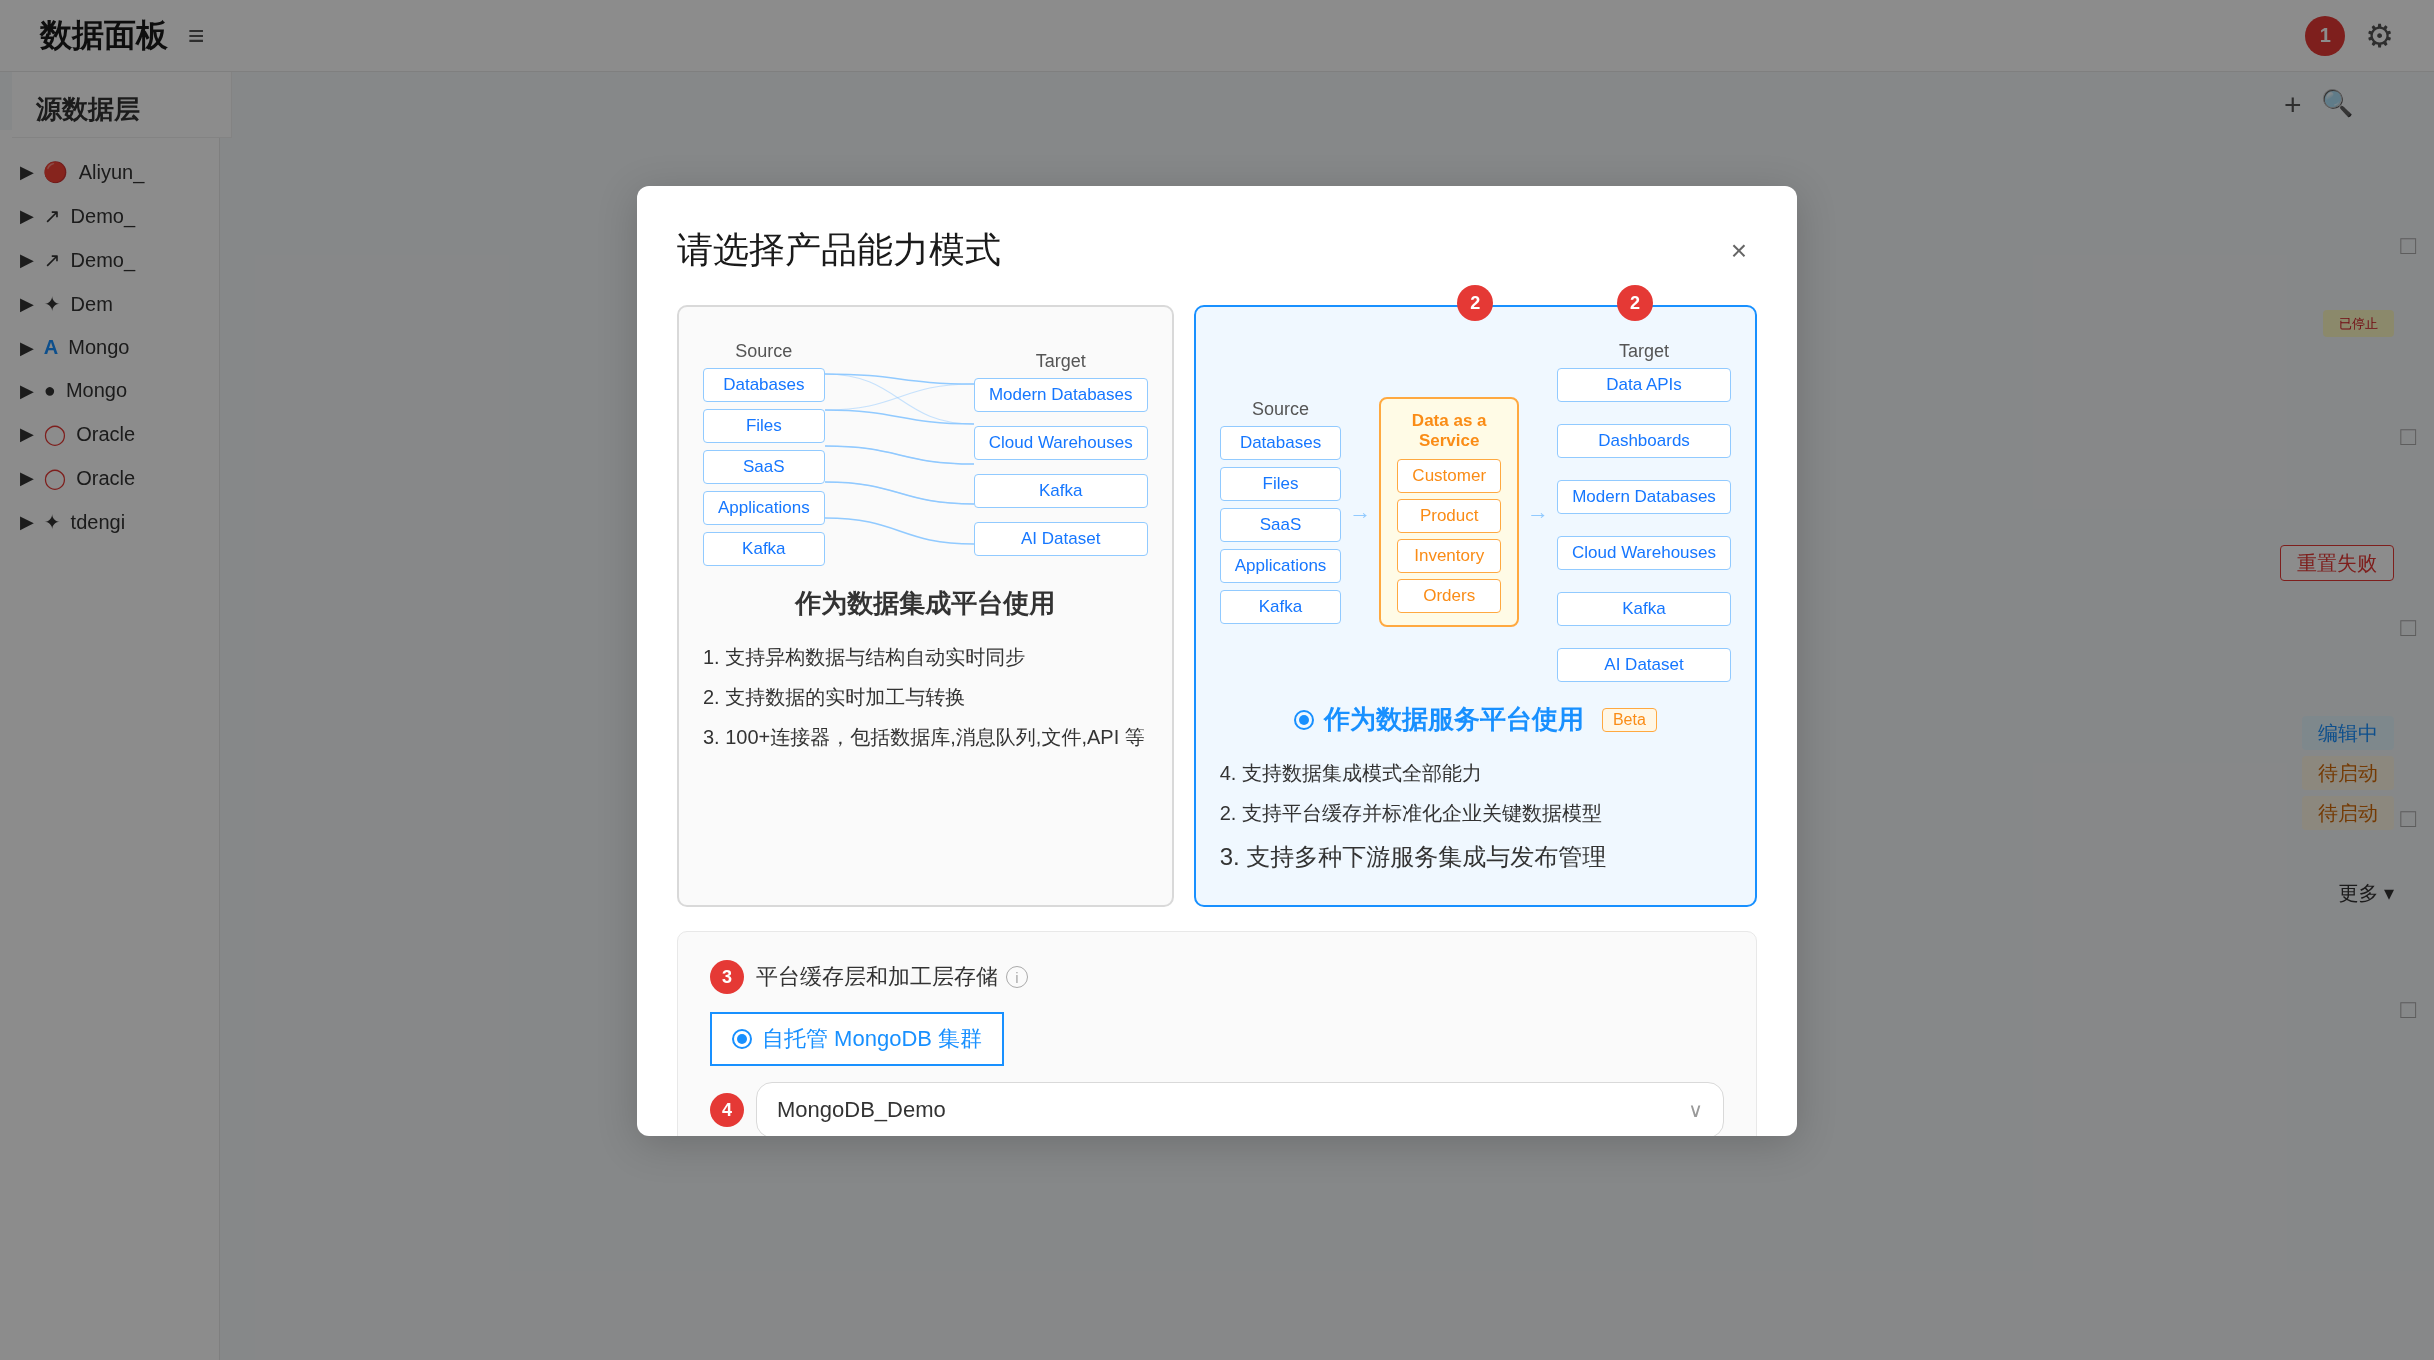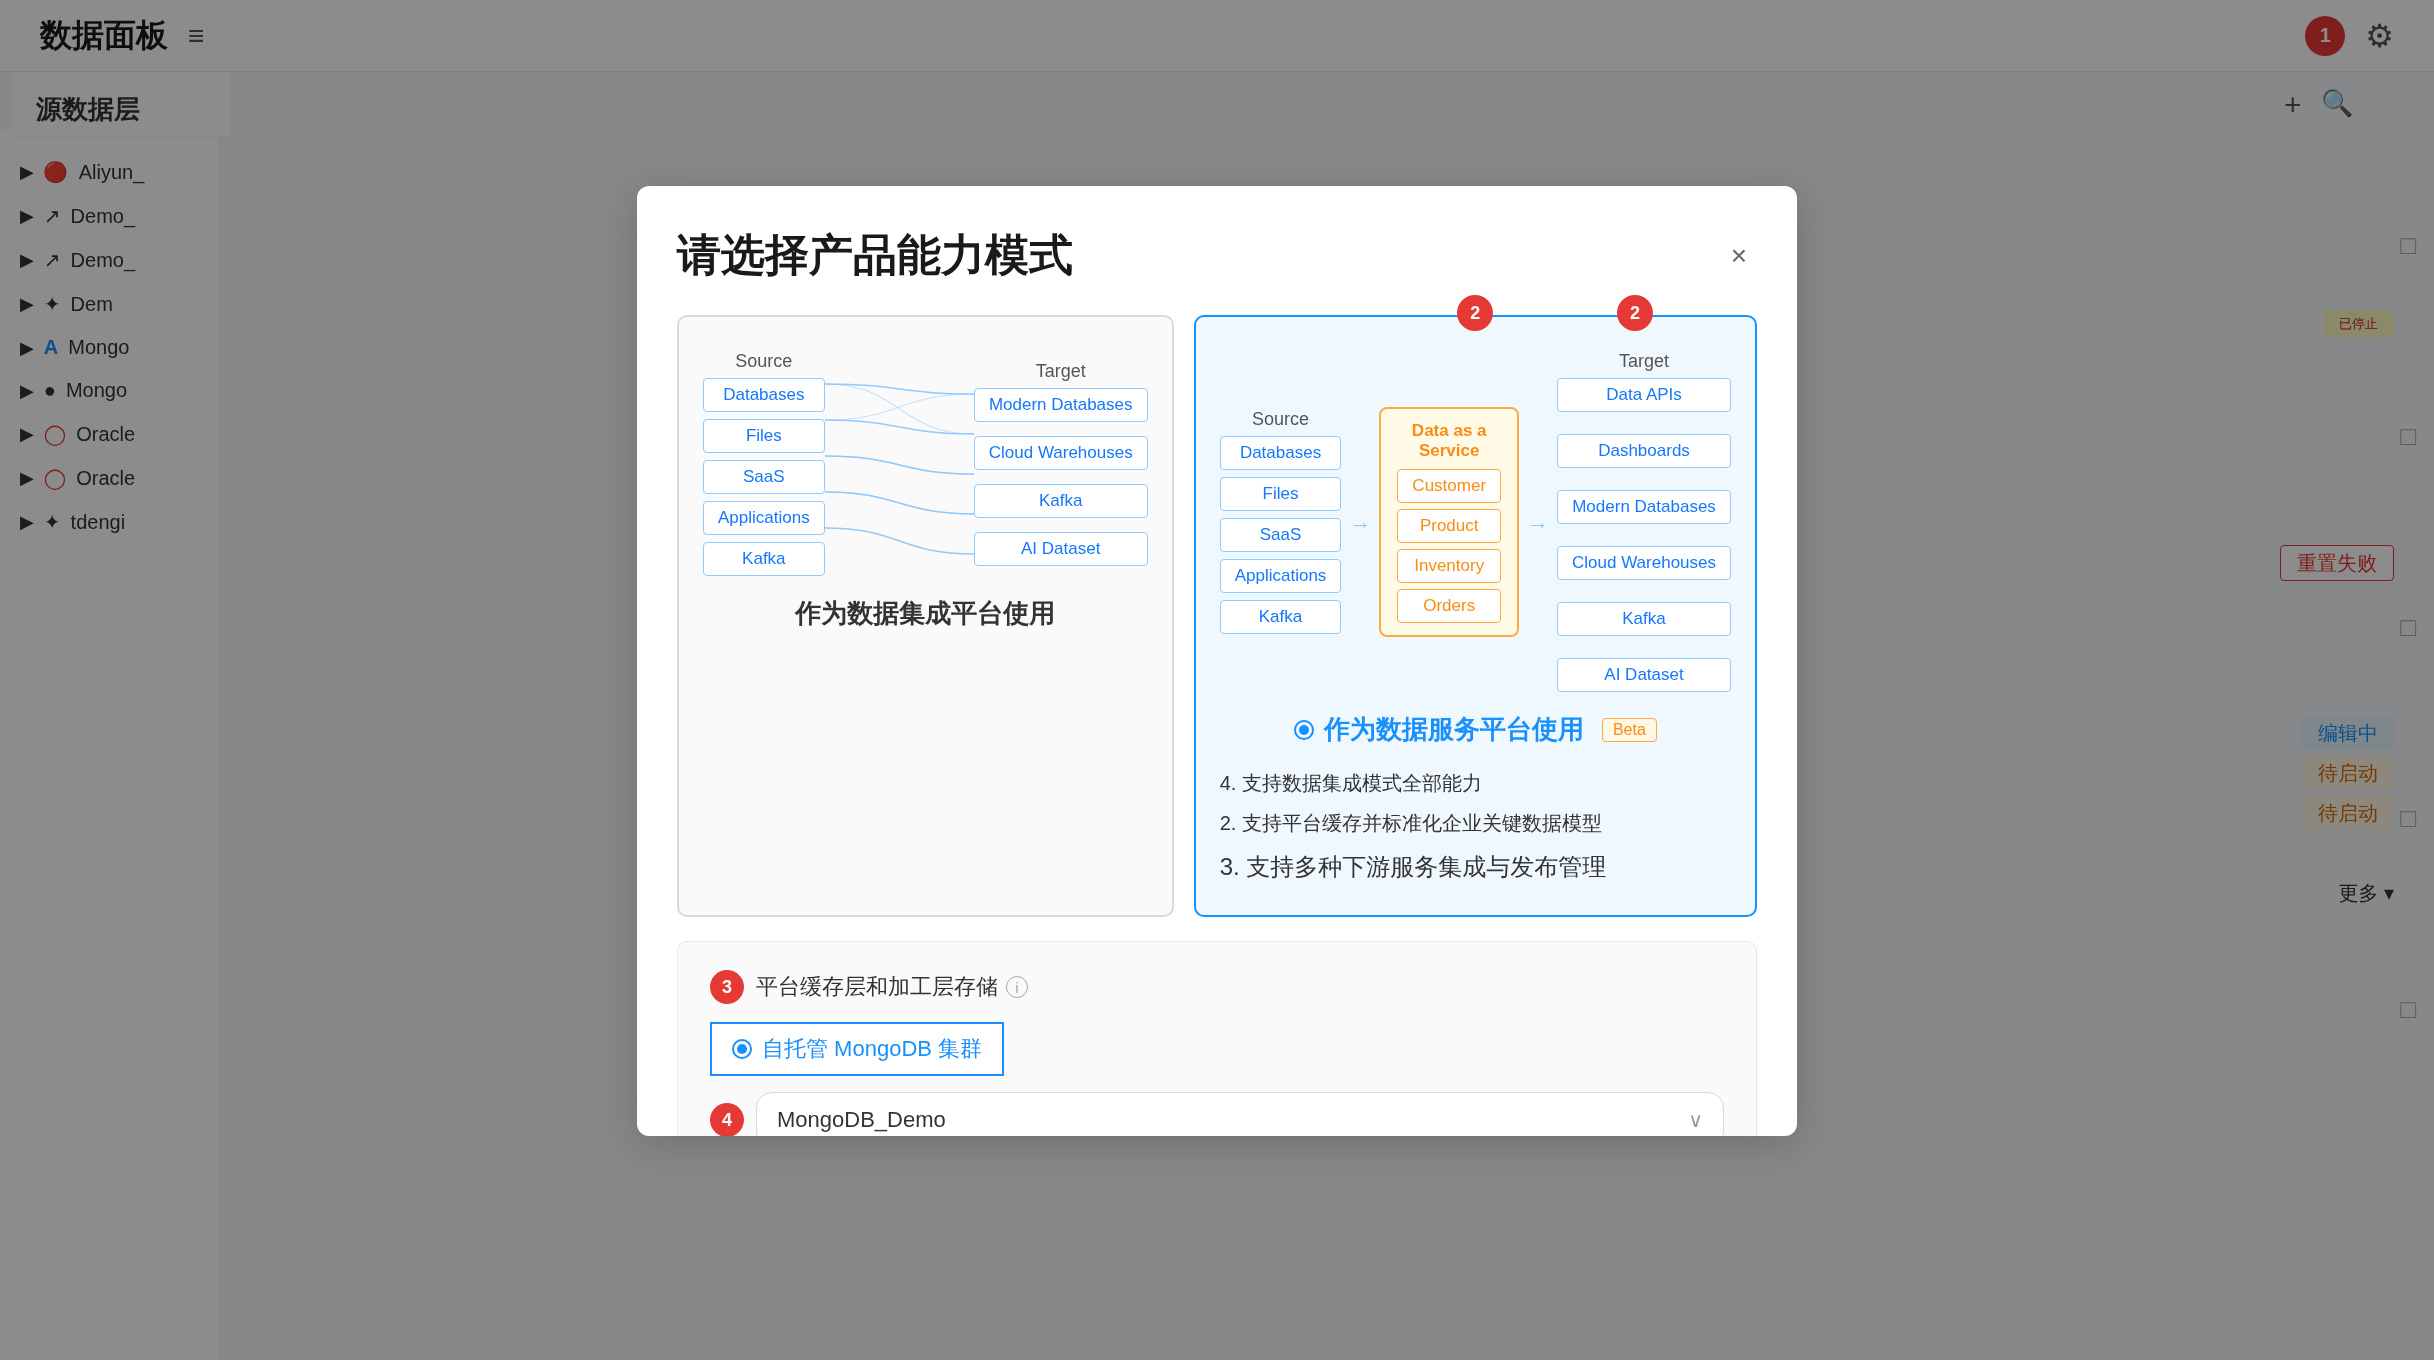--- a/index.html
+++ b/index.html
@@ -100,22 +100,22 @@
     }
 
     .modal-header {
       display: flex;
       align-items: center;
       justify-content: space-between;
       margin-bottom: 30px;
     }
 
     .modal-title {
-      font-size: 44px;
-      font-weight: 700;
+      font-size: 36px;
+      font-weight: 400;
       color: #1a1a1a;
     }
 
     .modal-close {
       font-size: 28px;
       color: #666;
       cursor: pointer;
       width: 36px; height: 36px;
       display: flex; align-items: center; justify-content: center;
       border-radius: 50%;
@@ -511,20 +511,25 @@
             <div class="node-box">Modern Databases</div>
             <div class="node-box">Cloud Warehouses</div>
             <div class="node-box">Kafka</div>
             <div class="node-box">AI Dataset</div>
           </div>
         </div>
       </div>
 
       <div style="text-align:center; font-size:26px; font-weight:600; color:#333; margin-bottom:16px;">作为数据集成平台使用</div>
 
+      <div>
+        <div style="font-size:20px; color:#333; line-height:2;">1. 支持异构数据与结构自动实时同步</div>
+        <div style="font-size:20px; color:#333; line-height:2;">2. 支持数据的实时加工与转换</div>
+        <div style="font-size:20px; color:#333; line-height:2;">3. 100+连接器，包括数据库,消息队列,文件,API 等</div>
+      </div>
     </div>
 
     <div class="option-card selected" style="position:relative;">
 
       <div style="position:absolute; top:-22px; left:50%; transform:translateX(-50%); background:#e53935; color:#fff; border-radius:50%; width:36px; height:36px; display:flex; align-items:center; justify-content:center; font-size:18px; font-weight:bold;">2</div>
 
       <div class="right-diagram">
 
         <div style="display:flex; flex-direction:column; align-items:center;">
           <div class="diagram-col-title">Source</div>

